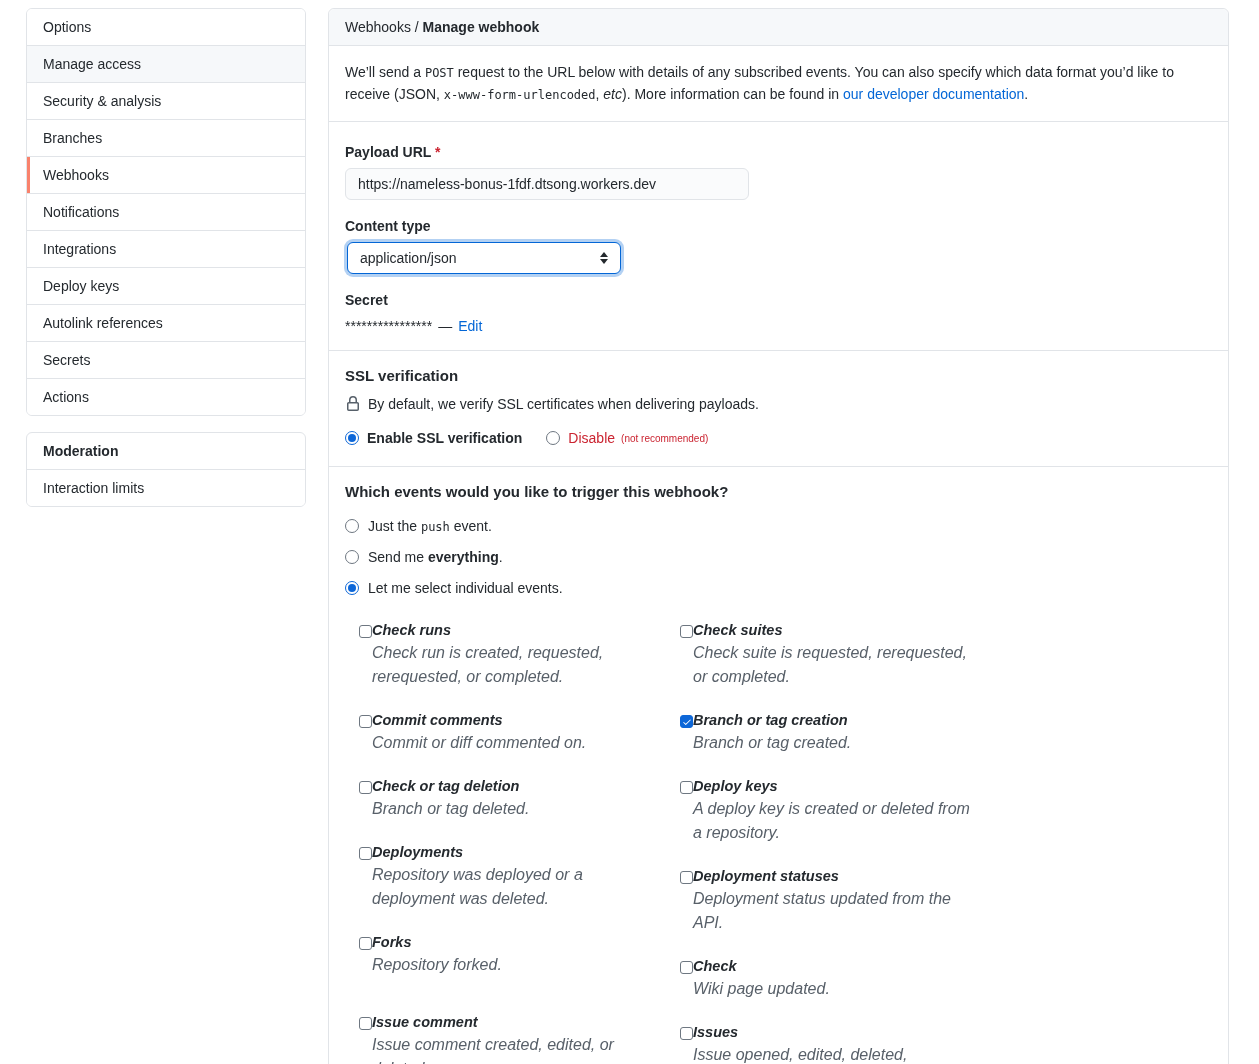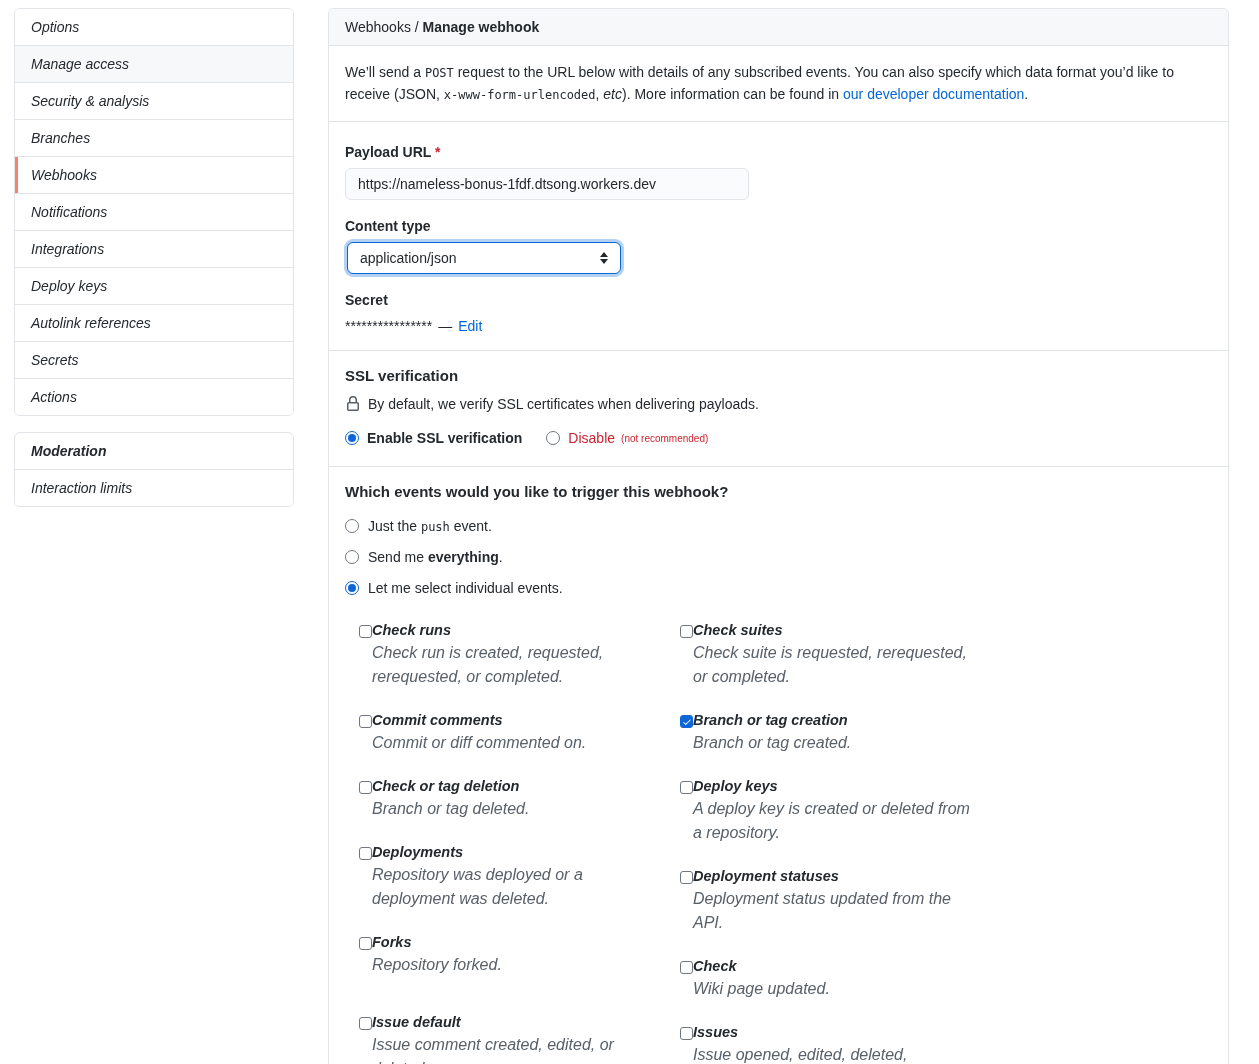--- a/index.html
+++ b/index.html
@@ -2,21 +2,21 @@
 <html><head>
 <meta charset="utf-8">
 <style>
   * { margin:0; padding:0; box-sizing:border-box; }
   html,body { width:1259px; height:1064px; overflow:hidden; background:#fff;
     font-family:"Liberation Sans","DejaVu Sans",sans-serif; font-size:14px; color:#24292e; }
   .mono { font-family:"DejaVu Sans Mono","Liberation Mono",monospace; font-size:12px; }
   a.link { color:#0366d6; text-decoration:none; cursor:pointer; }
 
   
-  .sidebar { position:absolute; left:14px; top:8px; width:280px;font-style:italic; }
+  .sidebar { position:absolute; left:26px; top:8px; width:280px; }
   .menu-box { border:1px solid #e1e4e8; border-radius:6px; background:#fff; overflow:hidden; }
   .menu-box + .menu-box { margin-top:16px; }
   .menu-item { position:relative; display:block; padding:10px 16px; font-size:14px;
     color:#24292e; cursor:pointer; background:#fff; }
   .menu-item + .menu-item, .menu-header + .menu-item { border-top:1px solid #e1e4e8; }
   .menu-item.hover { background:#f6f8fa; }
   .menu-item.selected::before { content:""; position:absolute; left:0; top:0; bottom:0;
     width:3px; background:#f9826c; }
   .menu-header { padding:10px 16px; font-weight:700; font-size:14px; }
 
@@ -217,21 +217,21 @@
         <label class="event-item">
           <span class="checkbox"></span>
           <span>
               <span class="event-title">Forks</span>
               <span class="event-desc">Repository forked.</span>
             </span>
         </label>
         <label class="event-item" style="margin-top:14px;">
           <span class="checkbox"></span>
           <span>
-              <span class="event-title">Issue default</span>
+              <span class="event-title">Issue comment</span>
               <span class="event-desc">Issue comment created, edited, or deleted.</span>
             </span>
         </label>
       </div>
 
       <div class="event-col">
         <label class="event-item">
           <span class="checkbox"></span>
           <span>
               <span class="event-title">Check suites</span>

